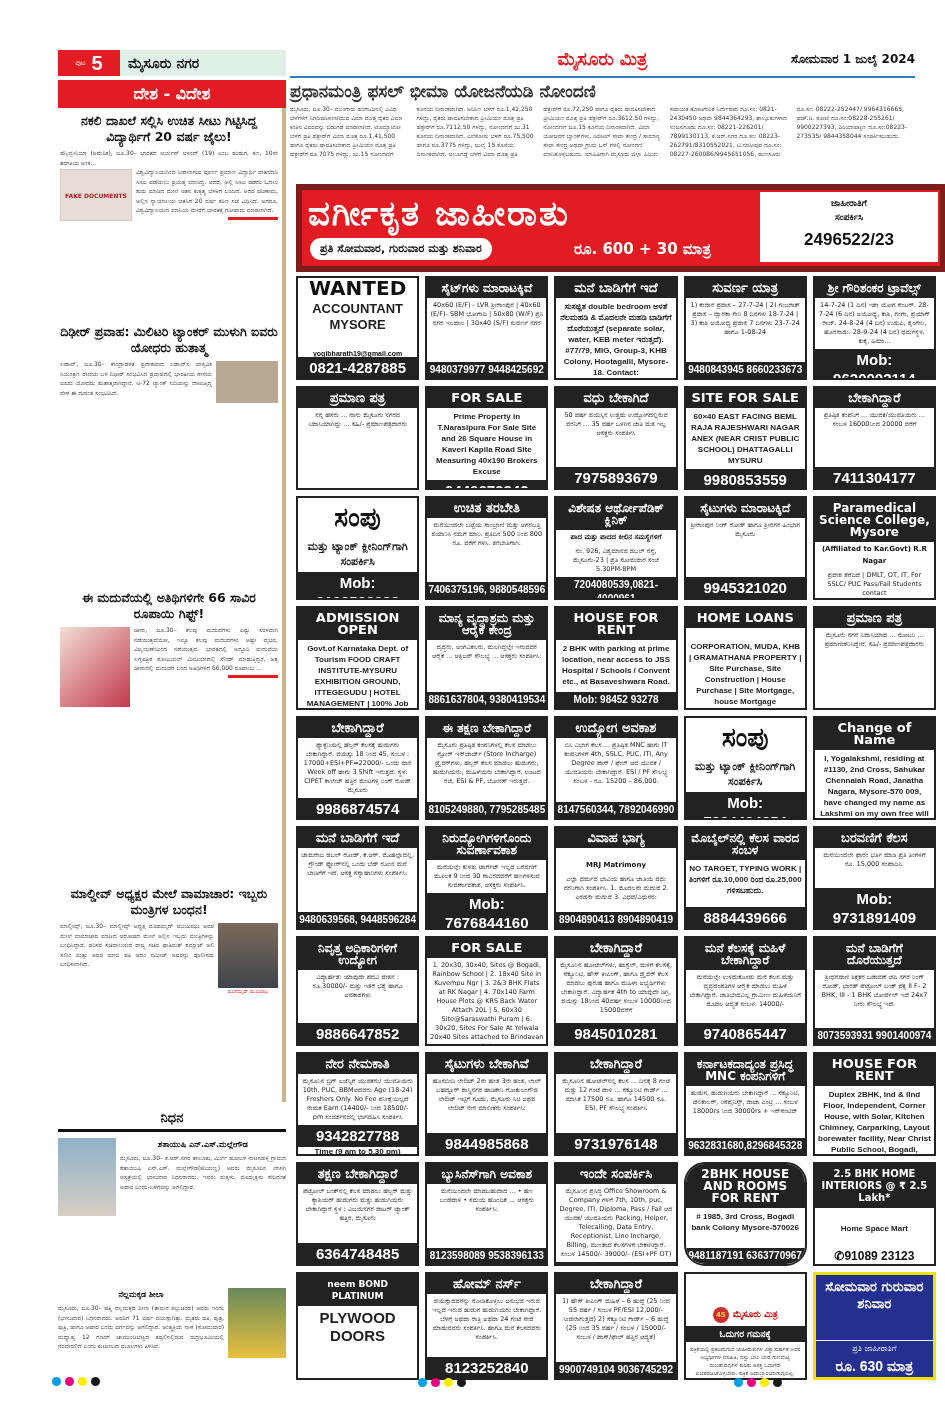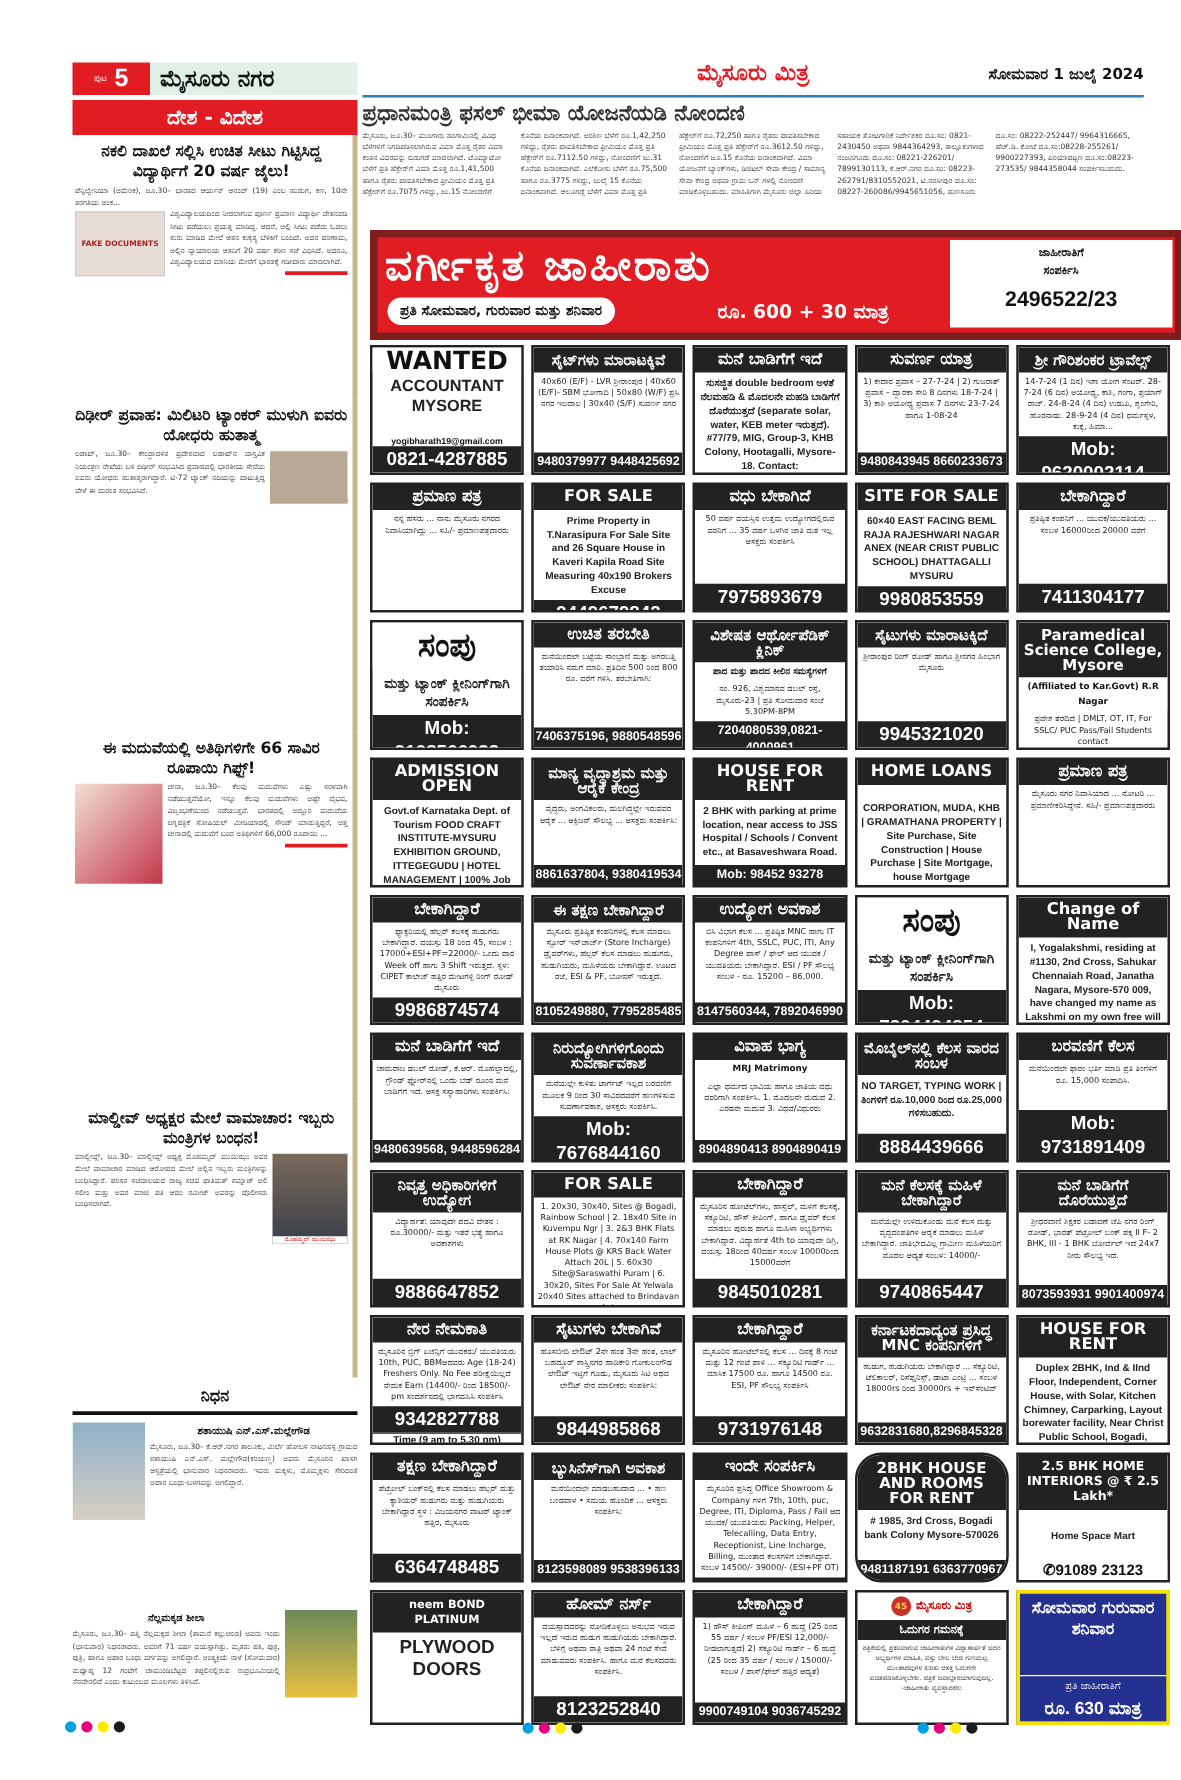--- a/index.html
+++ b/index.html
@@ -3,21 +3,21 @@
 <meta charset="utf-8">
 <style>
   html,body{margin:0;padding:0;background:#fff;}
   body{width:945px;height:1424px;position:relative;overflow:hidden;font-family:"DejaVu Sans",sans-serif;color:#111;}
   
   #left{position:absolute;left:58px;top:50px;width:228px;height:1380px;}
   .pagehdr{display:flex;height:26px;}
   .pagehdr .num{background:#e21c23;color:#fff;width:62px;display:flex;align-items:center;justify-content:center;gap:6px;}
   .pagehdr .num small{font-size:7px;}
   .pagehdr .num b{font-size:20px;font-family:"Liberation Sans",sans-serif;}
-  .pagehdr .city{flex:1;background:#dff0e6;font-size:18px;font-weight:bold;display:flex;align-items:center;padding-left:8px;}
+  .pagehdr .city{flex:1;background:#dff0e6;font-size:14px;font-weight:bold;display:flex;align-items:center;padding-left:8px;}
   .secbar{background:#e21c23;color:#fff;font-weight:bold;font-size:16px;text-align:center;height:28px;line-height:28px;margin-top:4px;}
   .story{position:relative;border-right:4px solid #c9b58c;padding:2px 4px 4px 2px;}
   .headline{font-weight:bold;font-size:12.5px;text-align:center;line-height:16px;margin:3px 0;}
   .body{font-size:6px;line-height:9.5px;color:#333;text-align:justify;}
   .redrule{height:3px;background:#e21c23;width:50px;margin-left:auto;margin-top:2px;}
   .photo{float:left;margin:2px 4px 2px 0;}
   .photo.r{float:right;margin:2px 0 2px 4px;}
   
   #masthead{position:absolute;left:290px;top:48px;width:625px;height:28px;border-bottom:2px solid #2c7fb8;}
   #masthead .logo{position:absolute;left:0;width:100%;text-align:center;top:0;font-size:18px;font-weight:bold;color:#e21c23;}
@@ -278,21 +278,21 @@
         <div class="b">ಚಾಮರಾಜ ಡಬಲ್ ರೋಡ್, ಕೆ.ಆರ್. ಮೊಹಲ್ಲಾದಲ್ಲಿ, ಗ್ರೌಂಡ್ ಫ್ಲೋರ್‌ನಲ್ಲಿ ಒಂದು ಬೆಡ್ ರೂಂನ ಮನೆ ಬಾಡಿಗೆಗೆ ಇದೆ. ಆಸಕ್ತ ಸಸ್ಯಾಹಾರಿಗಳು ಸಂಪರ್ಕಿಸಿ:</div>
         <div class="ph sm">9480639568, 9448596284</div>
       </div>
       <div class="ad" style="height: 104px;">
         <div class="t">ನಿರುದ್ಯೋಗಿಗಳಿಗೊಂದು ಸುವರ್ಣಾವಕಾಶ</div>
         <div class="b">ಮನೆಯಲ್ಲೇ ಕುಳಿತು ಟಾರ್ಗೆಟ್ ಇಲ್ಲದ ಬರವಣಿಗೆ ಮೂಲಕ 9 ರಿಂದ 30 ಸಾವಿರದವರೆಗೆ ಹಣಗಳಿಸುವ ಸುವರ್ಣಾವಕಾಶ, ಆಸಕ್ತರು ಸಂಪರ್ಕಿಸಿ.</div>
         <div class="ph">Mob: 7676844160</div>
       </div>
       <div class="ad" style="height: 104px;">
         <div class="t big">ವಿವಾಹ ಭಾಗ್ಯ</div>
-        <div class="t" style="font-size:7px;padding:1px;background:#fff;color:#111;">MRJ Matrimony</div>
+        <div class="t" style="font-size:7px;padding:1px;background:#fff;color:#111;margin-top:10px;">MRJ Matrimony</div>
         <div class="b">ಎಲ್ಲಾ ಧರ್ಮದ ಭಾವಿಯ ಹಾಗೂ ಜಾತಿಯ ವಧು ವರರಿಗಾಗಿ ಸಂಪರ್ಕಿಸಿ. 1. ಮೊದಲನೇ ಮದುವೆ 2. ಎರಡನೇ ಮದುವೆ 3. ವಿಧವೆ/ವಿಧುರರು</div>
         <div class="ph sm">8904890413 8904890419</div>
       </div>
       <div class="ad" style="height: 104px;">
         <div class="t">ಮೊಬೈಲ್‌ನಲ್ಲಿ ಕೆಲಸ ವಾರದ ಸಂಬಳ</div>
         <div class="b en">NO TARGET, TYPING WORK | ತಿಂಗಳಿಗೆ ರೂ.10,000 ರಿಂದ ರೂ.25,000 ಗಳಿಸಬಹುದು.</div>
         <div class="ph">8884439666</div>
       </div>
       <div class="ad" style="height: 104px;">
         <div class="t big">ಬರವಣಿಗೆ ಕೆಲಸ</div>
@@ -391,21 +391,21 @@
         <div class="t big">ಹೋಮ್ ನರ್ಸ್</div>
         <div class="b">ವಯಸ್ಸಾದವರನ್ನು ನೋಡಿಕೊಳ್ಳಲು ಅನುಭವ ಇರುವ ಇಲ್ಲದೆ ಇರುವ ಹುಡುಗ ಹುಡುಗಿಯರು ಬೇಕಾಗಿದ್ದಾರೆ. ಬೆಳಿಗ್ಗೆ ಅಥವಾ ರಾತ್ರಿ ಅಥವಾ 24 ಗಂಟೆ ಸೇವೆ ಮಾಡುವವರು ಸಂಪರ್ಕಿಸಿ. ಹಾಗೂ ಮನೆ ಕೆಲಸದವರು ಸಂಪರ್ಕಿಸಿ.</div>
         <div class="ph">8123252840</div>
       </div>
       <div class="ad" style="height: 108px;">
         <div class="t big">ಬೇಕಾಗಿದ್ದಾರೆ</div>
         <div class="b">1) ಹೌಸ್ ಕೀಪಿಂಗ್ ಮಹಿಳೆ – 6 ಹುದ್ದೆ (25 ರಿಂದ 55 ವರ್ಷ / ಸಂಬಳ PF/ESI 12,000/- ನೀಡಲಾಗುತ್ತದೆ) 2) ಸೆಕ್ಯೂರಿಟಿ ಗಾರ್ಡ್ – 6 ಹುದ್ದೆ (25 ರಿಂದ 35 ವರ್ಷ / ಸಂಬಳ / 15000/- ಸಂಬಳ / ಪಾಸ್/ಫೇಲ್ ಹತ್ತಿರ ಆದ್ಯತೆ)</div>
         <div class="ph sm">9900749104 9036745292</div>
       </div>
       <div class="ad" style="height: 108px;">
-        <div class="b" style="flex:0;font-weight:bold;font-size:9px;color:#c00;"><span style="display:inline-block;background:#c9302c;color:#ffd54a;border-radius:50%;width:16px;height:16px;line-height:16px;font-size:7px;margin-right:4px;">45</span><span>ಮೈಸೂರು ಮಿತ್ರ</span></div>
+        <div class="b" style="flex:0;font-weight:bold;font-size:9px;color:#c00;margin-top:30px;"><span style="display:inline-block;background:#c9302c;color:#ffd54a;border-radius:50%;width:16px;height:16px;line-height:16px;font-size:7px;margin-right:4px;">45</span><span>ಮೈಸೂರು ಮಿತ್ರ</span></div>
         <div class="t" style="font-size:9px;padding:2px;">ಓದುಗರ ಗಮನಕ್ಕೆ</div>
         <div class="b" style="font-size:5.5px;line-height:8px;">ಪತ್ರಿಕೆಯಲ್ಲಿ ಪ್ರಕಟವಾಗುವ ಜಾಹೀರಾತುಗಳ ವಿಶ್ವಾಸಾರ್ಹತೆ ಅದರ ಅಭ್ಯರ್ಥಿಗಳ ಮಾಹಿತಿ, ವಸ್ತು ಬೇಲ ಬೇಡ ಗುಣಮಟ್ಟ ಮುಂತಾದವುಗಳ ಕುರಿತು ಆಸಕ್ತ ಓದುಗರೇ ಖಚಿತಪಡಿಸಿಕೊಳ್ಳಬೇಕು. ಪತ್ರಿಕೆ ಜವಾಬ್ದಾರಿಯಾಗುವುದಿಲ್ಲ. -ಜಾಹೀರಾತು ವ್ಯವಸ್ಥಾಪಕರು</div>
       </div>
       <div class="ad" style="height: 108px; background: rgb(35, 48, 143); border: 3px solid rgb(245, 224, 0);">
         <div class="b" style="color:#fff;font-size:13px;line-height:17px;font-weight:bold;">ಸೋಮವಾರ ಗುರುವಾರ ಶನಿವಾರ</div>
         <div class="b" style="color:#fff;font-size:8px;flex:0;border-top:1px solid #fff;">ಪ್ರತಿ ಜಾಹೀರಾತಿಗೆ</div>
         <div class="ph" style="background:#23308f;font-size:14px;">ರೂ. 630 ಮಾತ್ರ</div>
       </div>
     </div>
   </div>

